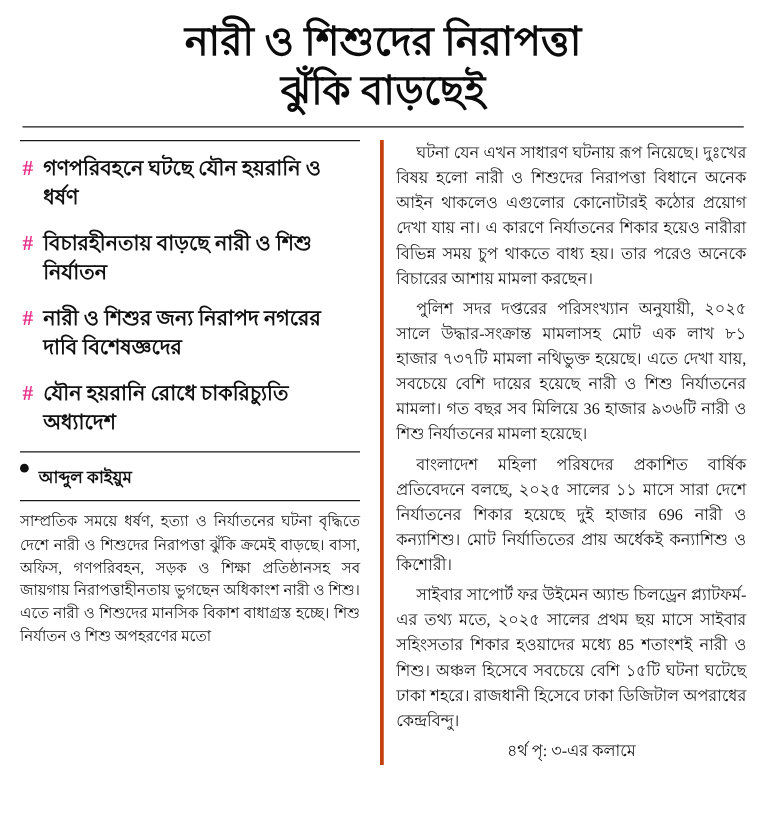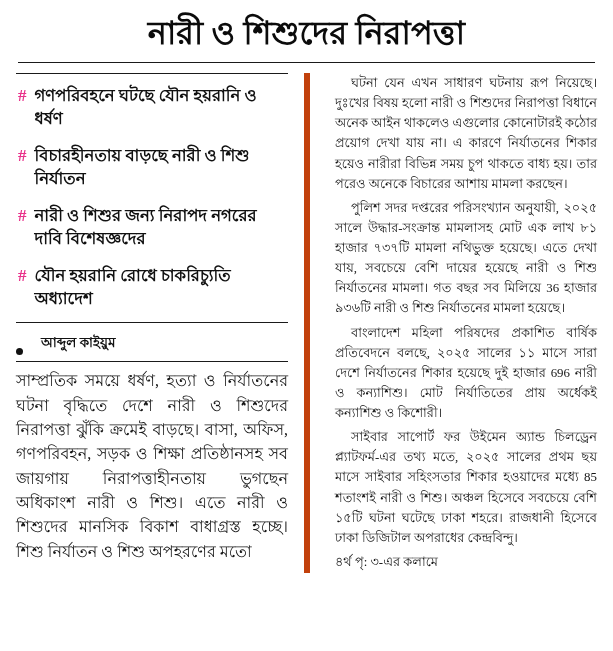--- a/index.html
+++ b/index.html
@@ -48,22 +48,22 @@
     display: flex;
     gap: 16px;
     align-items: flex-start;
   }
   .col-left {
     width: 272px;
     flex: 0 0 272px;
   }
   .col-right {
     flex: 1 1 auto;
-    border-left: 6px solid #c2410c;
-    padding-left: 25px;
+    border-left: 3px solid #c2410c;
+    padding-left: 10px;
   }
   
   .bullets {
     border-top: 1px solid #1a1a1a;
     border-bottom: 1px solid #1a1a1a;
     padding: 10px 2px 10px 2px;
     margin-bottom: 9px;
   }
   .bullet {
     display: flex;
@@ -82,66 +82,67 @@
   }
   .bullet .btext {
     font-size: 16.5px;
     font-weight: bold;
     line-height: 1.42;
     color: #111111;
   }
   
   .byline {
     display: flex;
-    align-items: flex-end;
-    gap: 18px;
+    align-items: flex-start;
+    gap: 8px;
     margin: 4px 0 6px 0;
   }
   .byline .dot {
     width: 7px;
     height: 7px;
     border-radius: 50%;
     background: #111;
     display: inline-block;
   }
   .byline .name {
     font-size: 13.5px;
     font-weight: bold;
   }
   .byline-rule {
     border: 0;
     border-top: 1px solid #1a1a1a;
     margin: 0 0 7px 0;
   }
   
   .para {
-    font-size: 16px;
+    font-size: 12px;
     line-height: 1.52;
     text-align: justify;
     text-justify: inter-word;
     margin: 0 0 4px 0;
     color: #151515;
     hyphens: none;
   }
   .para.indent { text-indent: 16px; }
   .col-right .para { font-size: 12.9px; line-height: 1.56; }
   .jump {
     font-size: 12.9px;
-    text-align: left;
+    text-align: center;
     margin-top: 2px;
     font-weight: normal;
   }
 </style>
 </head>
 <body>
 
 <div class="page">
 
   <div class="headline">
     <span class="l1">নারী ও শিশুদের নিরাপত্তা</span>
+    <span class="l2">ঝুঁকি বাড়ছেই</span>
   </div>
 
   <hr class="rule">
 
   <div class="body-wrap">
 
     <div class="col-left">
 
       <div class="bullets">
         <div class="bullet">

